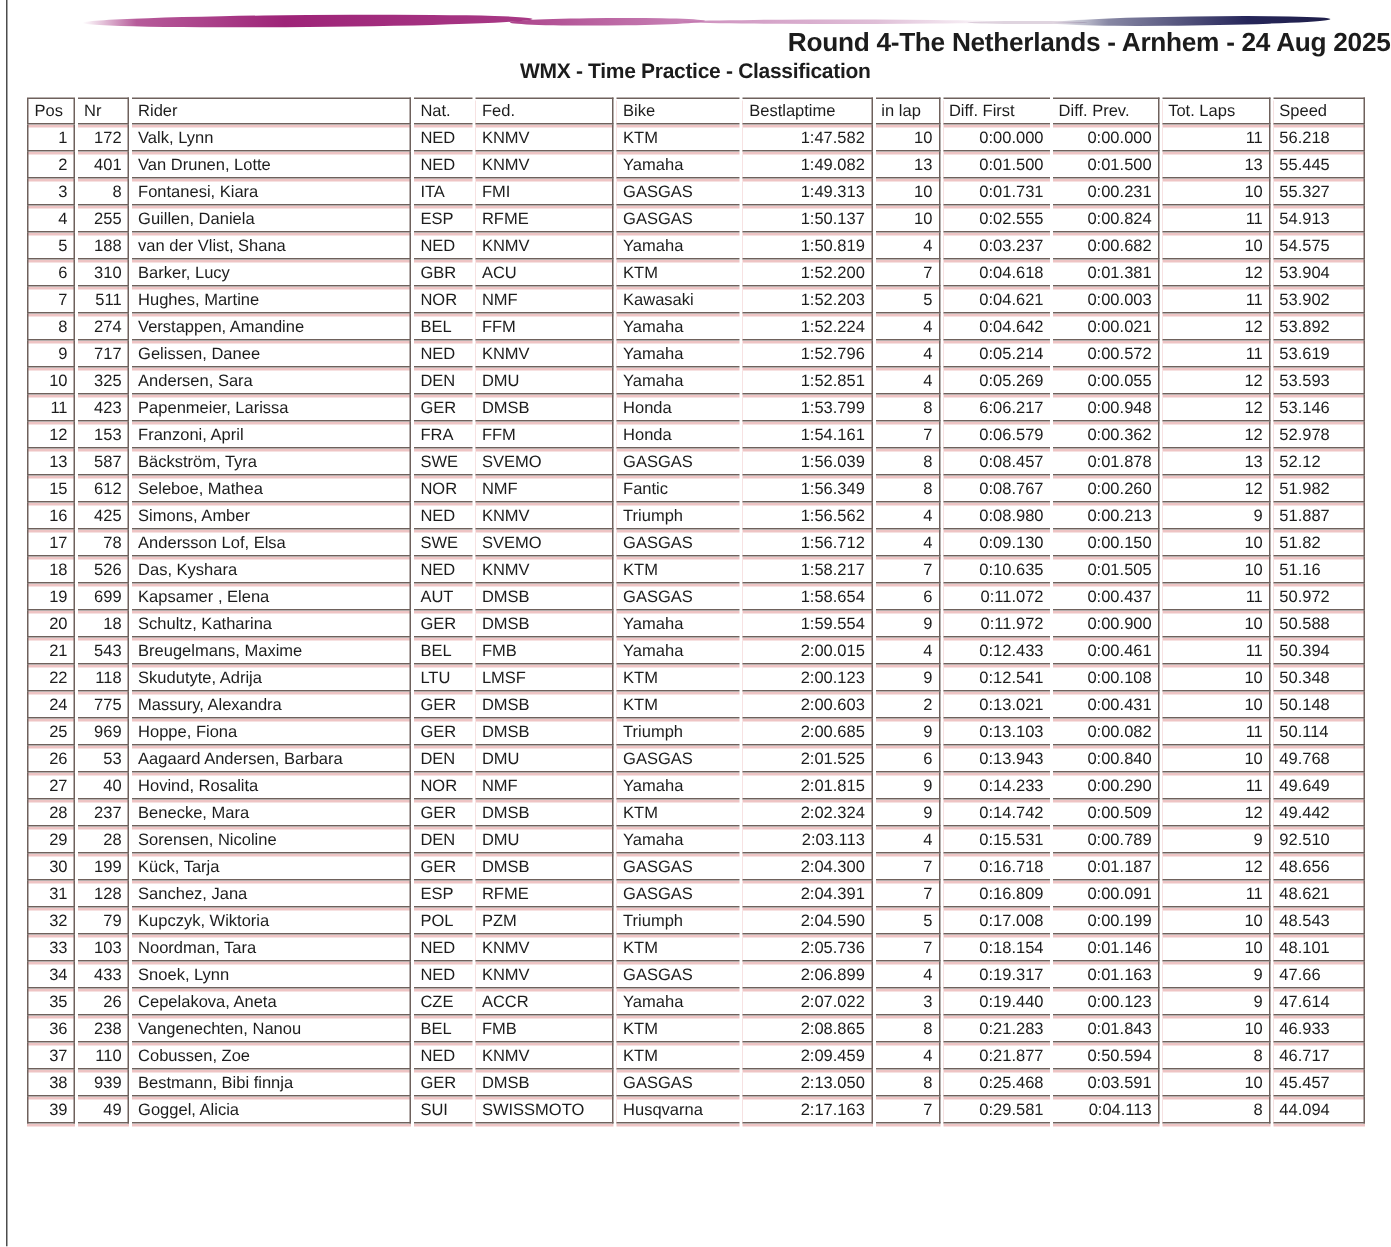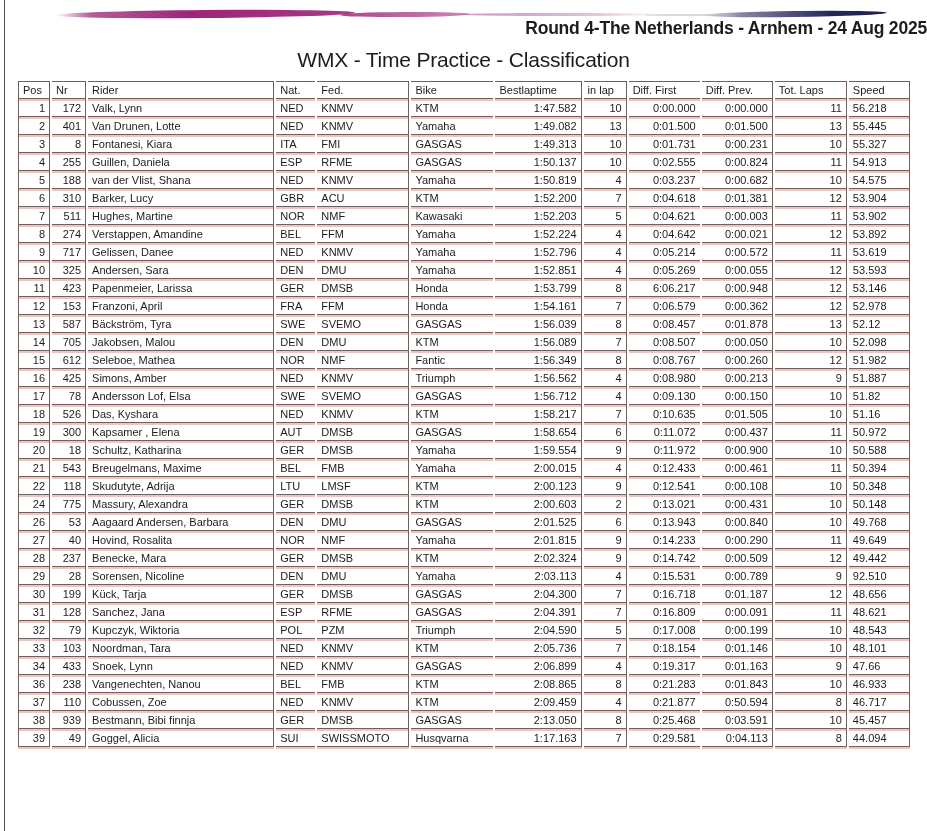--- a/index.html
+++ b/index.html
@@ -61,24 +61,24 @@
   }
   .title {
     margin: 18px 0 0 0;
     font-size: 17.5px;
     line-height: 20px;
     font-weight: bold;
     text-align: right;
     letter-spacing: -0.2px;
   }
   .subtitle {
-    margin: 12px;
-    font-size: 21px;
+    margin: 0;
+    font-size: 14px;
     line-height: 19px;
-    font-weight: normal;
+    font-weight: bold;
     text-align: center;
     letter-spacing: -0.2px;
   }
   table.results {
     margin: 8px 0 0 16px;
     width: 896px;
     table-layout: fixed;
     border-collapse: separate;
     border-spacing: 2px 0;
   }
@@ -323,34 +323,20 @@
         <td class="al">SVEMO</td>
         <td class="al no-r">GASGAS</td>
         <td class="ar">1:56.039</td>
         <td class="ar">8</td>
         <td class="ar no-r">0:08.457</td>
         <td class="ar">0:01.878</td>
         <td class="ar">13</td>
         <td class="al">52.12</td>
       </tr>
       <tr>
-        <td class="ar">14</td>
-        <td class="ar">705</td>
-        <td class="al">Jakobsen, Malou</td>
-        <td class="al no-r">DEN</td>
-        <td class="al">DMU</td>
-        <td class="al no-r">KTM</td>
-        <td class="ar">1:56.089</td>
-        <td class="ar">7</td>
-        <td class="ar no-r">0:08.507</td>
-        <td class="ar">0:00.050</td>
-        <td class="ar">10</td>
-        <td class="al">52.098</td>
-      </tr>
-      <tr>
         <td class="ar">15</td>
         <td class="ar">612</td>
         <td class="al">Seleboe, Mathea</td>
         <td class="al no-r">NOR</td>
         <td class="al">NMF</td>
         <td class="al no-r">Fantic</td>
         <td class="ar">1:56.349</td>
         <td class="ar">8</td>
         <td class="ar no-r">0:08.767</td>
         <td class="ar">0:00.260</td>
@@ -394,21 +380,21 @@
         <td class="al no-r">KTM</td>
         <td class="ar">1:58.217</td>
         <td class="ar">7</td>
         <td class="ar no-r">0:10.635</td>
         <td class="ar">0:01.505</td>
         <td class="ar">10</td>
         <td class="al">51.16</td>
       </tr>
       <tr>
         <td class="ar">19</td>
-        <td class="ar">300</td>
+        <td class="ar">699</td>
         <td class="al">Kapsamer , Elena</td>
         <td class="al no-r">AUT</td>
         <td class="al">DMSB</td>
         <td class="al no-r">GASGAS</td>
         <td class="ar">1:58.654</td>
         <td class="ar">6</td>
         <td class="ar no-r">0:11.072</td>
         <td class="ar">0:00.437</td>
         <td class="ar">11</td>
         <td class="al">50.972</td>
@@ -461,20 +447,34 @@
         <td class="al">Massury, Alexandra</td>
         <td class="al no-r">GER</td>
         <td class="al">DMSB</td>
         <td class="al no-r">KTM</td>
         <td class="ar">2:00.603</td>
         <td class="ar">2</td>
         <td class="ar no-r">0:13.021</td>
         <td class="ar">0:00.431</td>
         <td class="ar">10</td>
         <td class="al">50.148</td>
+      </tr>
+      <tr>
+        <td class="ar">25</td>
+        <td class="ar">969</td>
+        <td class="al">Hoppe, Fiona</td>
+        <td class="al no-r">GER</td>
+        <td class="al">DMSB</td>
+        <td class="al no-r">Triumph</td>
+        <td class="ar">2:00.685</td>
+        <td class="ar">9</td>
+        <td class="ar no-r">0:13.103</td>
+        <td class="ar">0:00.082</td>
+        <td class="ar">11</td>
+        <td class="al">50.114</td>
       </tr>
       <tr>
         <td class="ar">26</td>
         <td class="ar">53</td>
         <td class="al">Aagaard Andersen, Barbara</td>
         <td class="al no-r">DEN</td>
         <td class="al">DMU</td>
         <td class="al no-r">GASGAS</td>
         <td class="ar">2:01.525</td>
         <td class="ar">6</td>
@@ -589,20 +589,34 @@
         <td class="al">KNMV</td>
         <td class="al no-r">GASGAS</td>
         <td class="ar">2:06.899</td>
         <td class="ar">4</td>
         <td class="ar no-r">0:19.317</td>
         <td class="ar">0:01.163</td>
         <td class="ar">9</td>
         <td class="al">47.66</td>
       </tr>
       <tr>
+        <td class="ar">35</td>
+        <td class="ar">26</td>
+        <td class="al">Cepelakova, Aneta</td>
+        <td class="al no-r">CZE</td>
+        <td class="al">ACCR</td>
+        <td class="al no-r">Yamaha</td>
+        <td class="ar">2:07.022</td>
+        <td class="ar">3</td>
+        <td class="ar no-r">0:19.440</td>
+        <td class="ar">0:00.123</td>
+        <td class="ar">9</td>
+        <td class="al">47.614</td>
+      </tr>
+      <tr>
         <td class="ar">36</td>
         <td class="ar">238</td>
         <td class="al">Vangenechten, Nanou</td>
         <td class="al no-r">BEL</td>
         <td class="al">FMB</td>
         <td class="al no-r">KTM</td>
         <td class="ar">2:08.865</td>
         <td class="ar">8</td>
         <td class="ar no-r">0:21.283</td>
         <td class="ar">0:01.843</td>
@@ -637,21 +651,21 @@
         <td class="ar">10</td>
         <td class="al">45.457</td>
       </tr>
       <tr>
         <td class="ar">39</td>
         <td class="ar">49</td>
         <td class="al">Goggel, Alicia</td>
         <td class="al no-r">SUI</td>
         <td class="al">SWISSMOTO</td>
         <td class="al no-r">Husqvarna</td>
-        <td class="ar">1:17.163</td>
+        <td class="ar">2:17.163</td>
         <td class="ar">7</td>
         <td class="ar no-r">0:29.581</td>
         <td class="ar">0:04.113</td>
         <td class="ar">8</td>
         <td class="al">44.094</td>
       </tr>
     </tbody>
 </table>
 
 </body></html>

